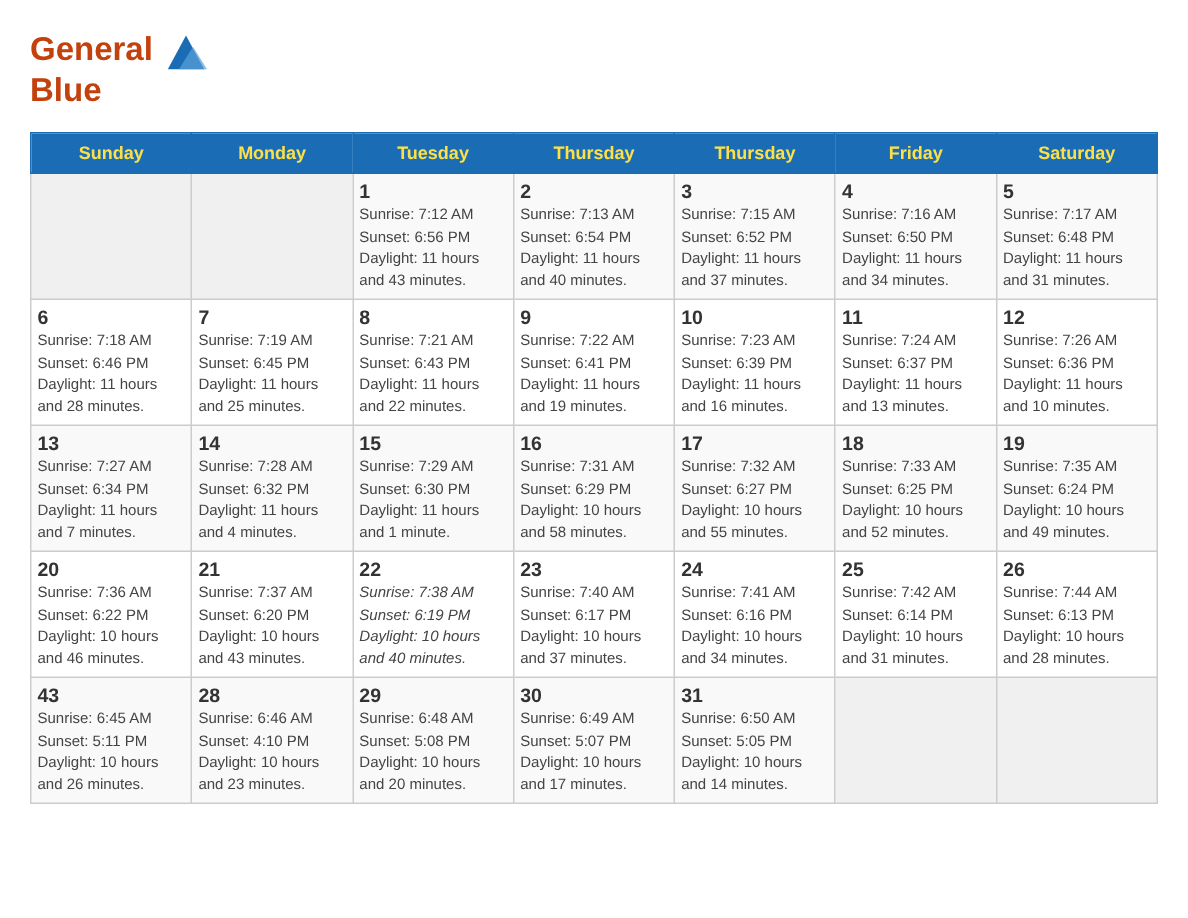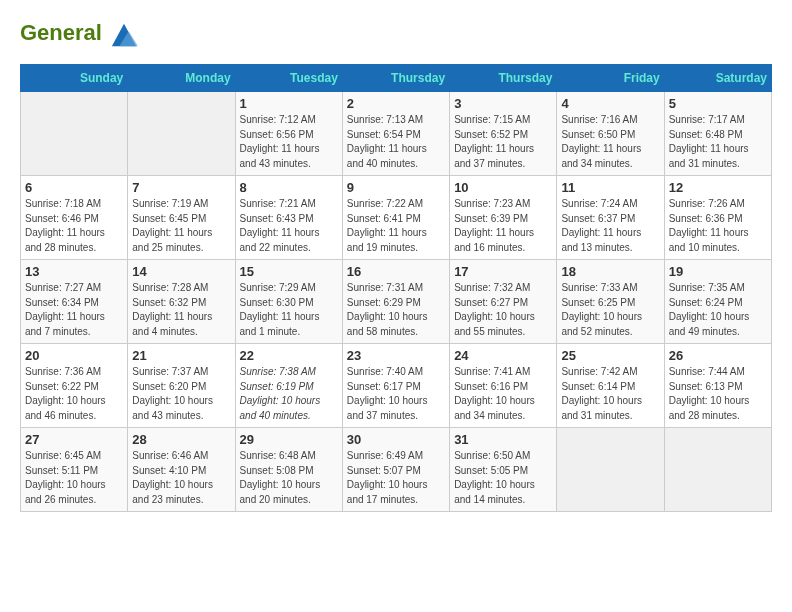--- a/index.html
+++ b/index.html
@@ -20,21 +20,21 @@
       display: flex;
       align-items: center;
     }
     .logo-text {
       font-size: 22px;
       font-weight: bold;
       color: #333;
       line-height: 1.1;
     }
     .logo-text span {
-      color: #4d7c0f;
+      color: #c2410c;
     }
     .logo-icon {
       width: 28px;
       height: 28px;
       margin-left: 2px;
     }
     .title-section {
       text-align: right;
     }
     .month-title {
@@ -46,23 +46,23 @@
       font-size: 15px;
       color: #555;
     }
     table {
       width: 100%;
       border-collapse: collapse;
       font-size: 11px;
     }
     thead tr th {
       background-color: #1a6db5;
-      color: #5eead4;
+      color: #fde047;
       padding: 6px 4px;
-      text-align: right;
+      text-align: center;
       font-size: 12px;
       font-weight: bold;
       border: 1px solid #1a6db5;
     }
     tbody tr td {
       border: 1px solid #ccc;
       vertical-align: top;
       padding: 4px;
       width: 106px;
       min-height: 80px;
@@ -92,20 +92,21 @@
 <div class="header">
   <div class="logo">
     <div>
       <div class="logo-text">
         <span>General</span>
         <svg class="logo-icon" viewBox="0 0 30 30" style="display:inline-block;vertical-align:middle;">
           <polygon points="2,28 15,4 28,28" fill="#1a6db5"></polygon>
           <polygon points="10,28 20,12 30,28" fill="#5ba3d9" opacity="0.7"></polygon>
         </svg>
       </div>
+      <div class="logo-text"><span>Blue</span></div>
     </div>
   </div>
   <div class="title-section">
     <div class="month-title"></div>
     <div class="subtitle"></div>
   </div>
 </div>
 
 <table>
   <thead>
@@ -281,21 +282,21 @@
         </td>
         <td>
           <div class="day-number">26</div>
           <div class="day-detail" style="white-space: pre-line;">Sunrise: 7:44 AM
 Sunset: 6:13 PM
 Daylight: 10 hours and 28 minutes.</div>
         </td>
       </tr>
       <tr>
         <td>
-          <div class="day-number">27</div>
+          <div class="day-number">43</div>
           <div class="day-detail" style="white-space: pre-line;">Sunrise: 6:45 AM
 Sunset: 5:11 PM
 Daylight: 10 hours and 26 minutes.</div>
         </td>
         <td>
           <div class="day-number">28</div>
           <div class="day-detail" style="white-space: pre-line;">Sunrise: 6:46 AM
 Sunset: 4:10 PM
 Daylight: 10 hours and 23 minutes.</div>
         </td>

